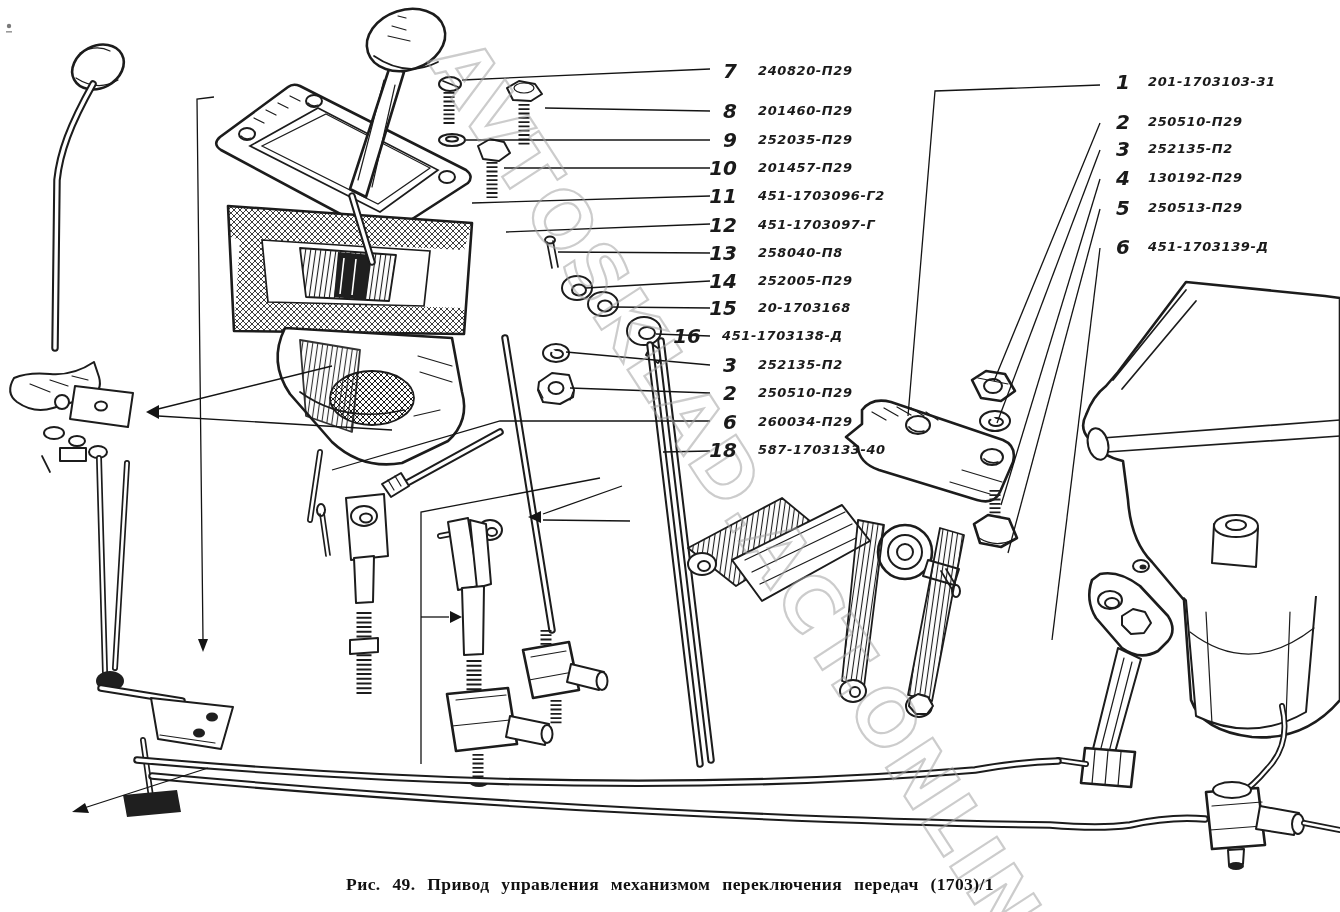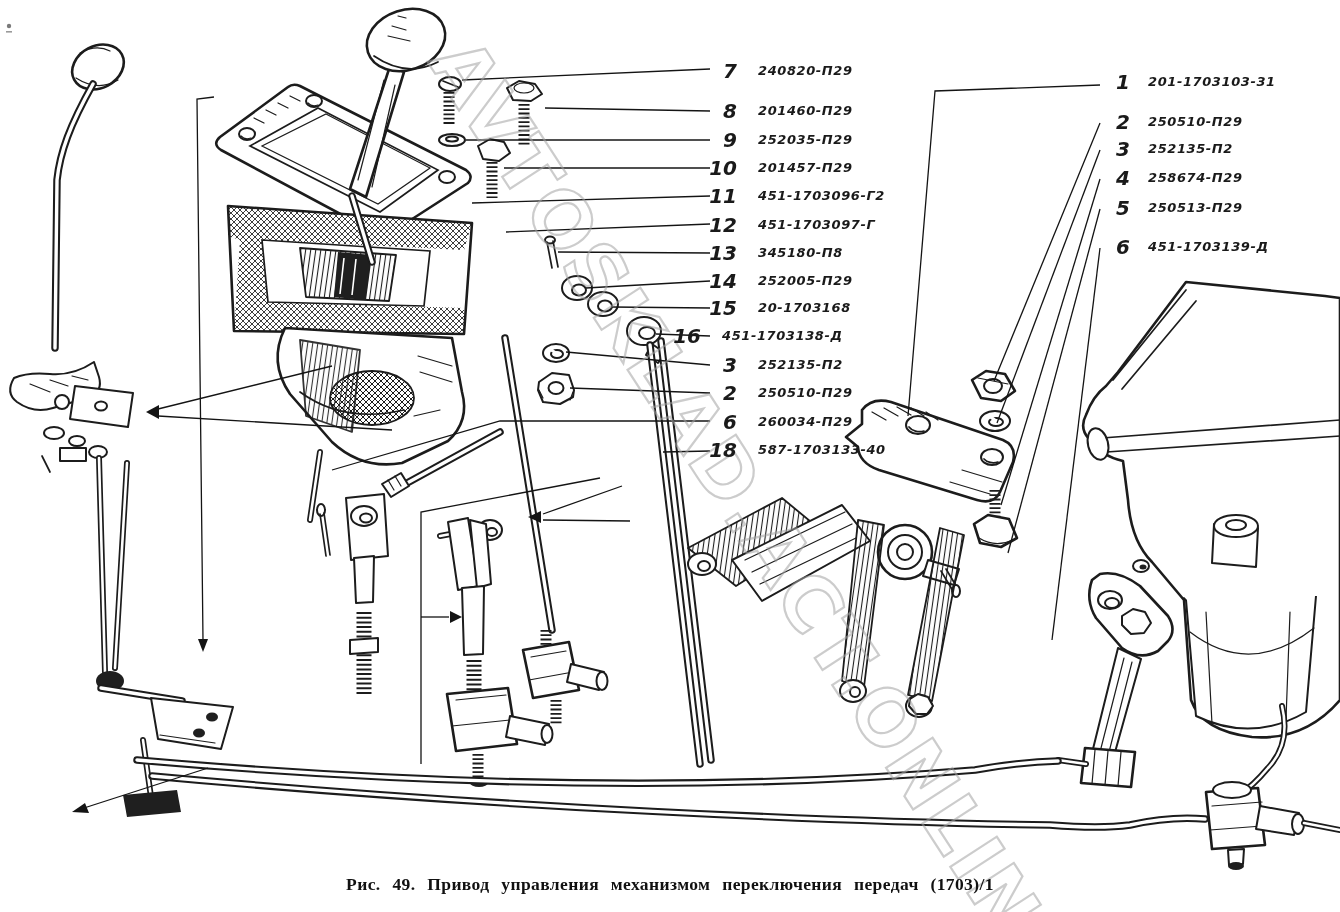--- a/index.html
+++ b/index.html
@@ -358,21 +358,21 @@
   <div class="row lrow" style="left:640px;top:185px">
         <span class="num">11</span>
         <span class="prt">451-1703096-Г2</span>
       </div>
   <div class="row lrow" style="left:640px;top:214px">
         <span class="num">12</span>
         <span class="prt">451-1703097-Г</span>
       </div>
   <div class="row lrow" style="left:640px;top:242px">
         <span class="num">13</span>
-        <span class="prt">345180-П8</span>
+        <span class="prt">258040-П8</span>
       </div>
   <div class="row lrow" style="left:640px;top:270px">
         <span class="num">14</span>
         <span class="prt">252005-П29</span>
       </div>
   <div class="row lrow" style="left:640px;top:297px">
         <span class="num">15</span>
         <span class="prt">20-1703168</span>
       </div>
   <div class="row lrow" style="left:604px;top:325px">
@@ -405,21 +405,21 @@
   <div class="row rrow" style="left:1060px;top:111px">
         <span class="num">2</span>
         <span class="prt">250510-П29</span>
       </div>
   <div class="row rrow" style="left:1060px;top:138px">
         <span class="num">3</span>
         <span class="prt">252135-П2</span>
       </div>
   <div class="row rrow" style="left:1060px;top:167px">
         <span class="num">4</span>
-        <span class="prt">258674-П29</span>
+        <span class="prt">130192-П29</span>
       </div>
   <div class="row rrow" style="left:1060px;top:197px">
         <span class="num">5</span>
         <span class="prt">250513-П29</span>
       </div>
   <div class="row rrow" style="left:1060px;top:236px">
         <span class="num">6</span>
         <span class="prt">451-1703139-Д</span>
       </div>
 </div>

